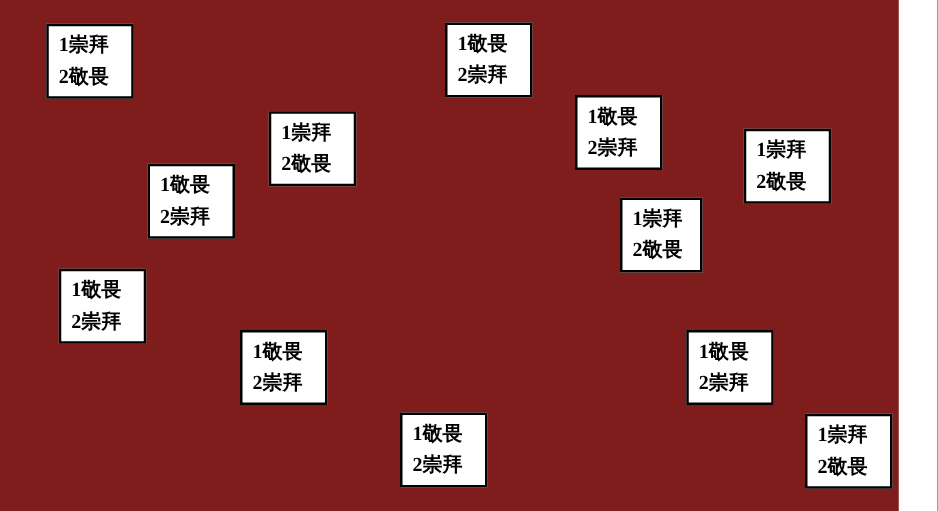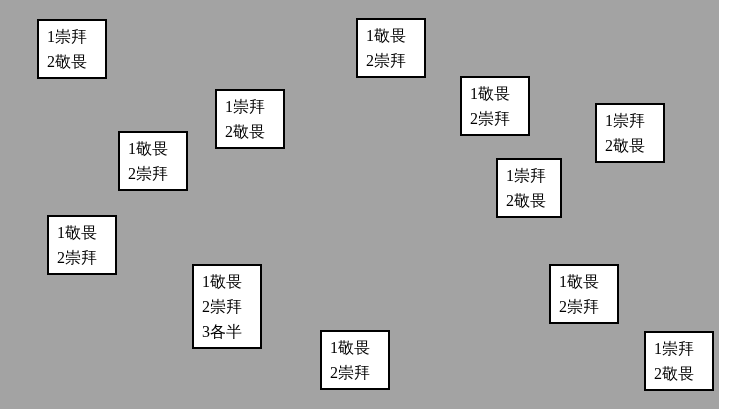--- a/index.html
+++ b/index.html
@@ -6,21 +6,22 @@
   body {
     width: 750px; height: 409px;
     background: #ffffff;
     font-family: "Liberation Serif", "DejaVu Serif", serif;
     position: relative;
     overflow: hidden;
   }
   .page {
     position: absolute; left: 0; top: 0;
     width: 719px; height: 409px;
-    background: #a3a3a3;
+    background: #7f1d1d;
+    font-weight: bold;
   }
   .box {
     position: absolute;
     box-sizing: border-box;
     border: 2px solid #000000;
     background: #ffffff;
     color: #000000;
     width: 70px;
     padding: 3px 2px 3px 8px;
     font-size: 16px;
@@ -70,21 +71,20 @@
   </div>
 
   <div class="box" style="left:47px; top:215px;">
     <div class="line">1敬畏</div>
     <div class="line">2崇拜</div>
   </div>
 
   <div class="box" style="left:192px; top:264px;">
     <div class="line">1敬畏</div>
     <div class="line">2崇拜</div>
-    <div class="line">3各半</div>
   </div>
 
   <div class="box" style="left:549px; top:264px;">
     <div class="line">1敬畏</div>
     <div class="line">2崇拜</div>
   </div>
 
   <div class="box" style="left:320px; top:330px;">
     <div class="line">1敬畏</div>
     <div class="line">2崇拜</div>

